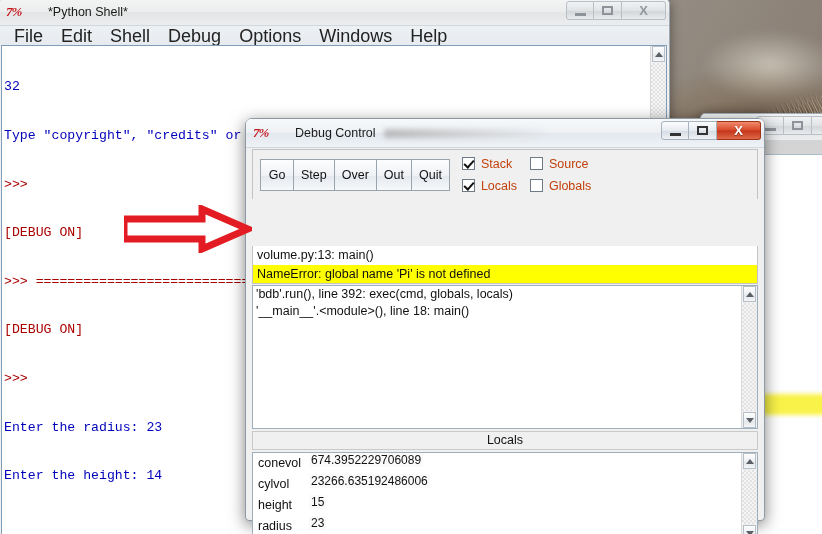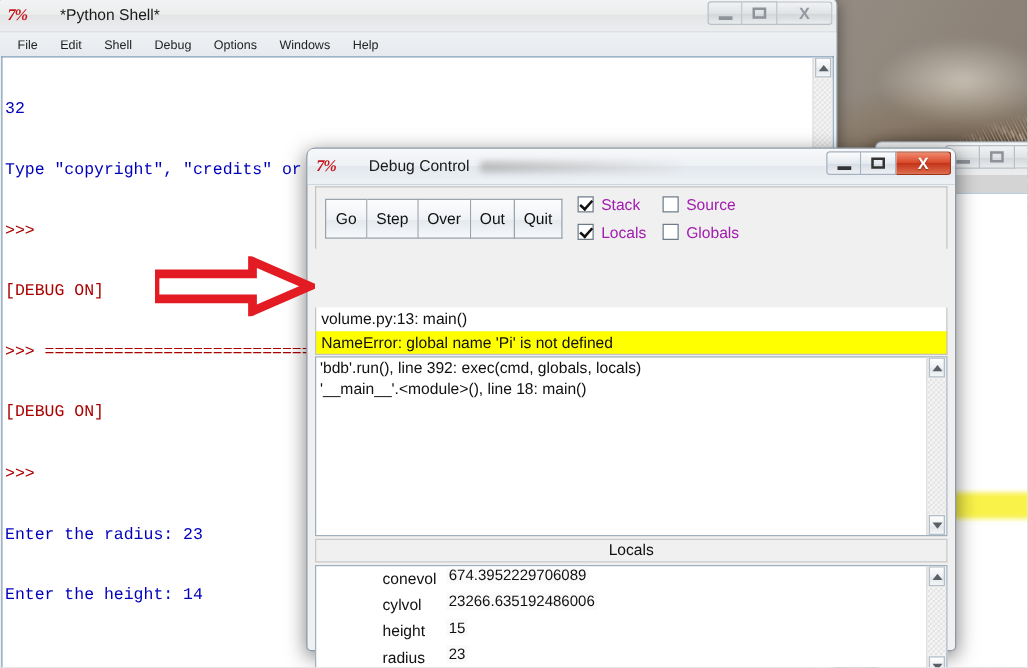--- a/index.html
+++ b/index.html
@@ -143,21 +143,21 @@
     left: -2px; top: -2px;
     width: 672px; height: 540px;
     border-radius: 6px 6px 0 0;
   }
   #shell-menubar {
     height: 20px;
     display: flex;
     align-items: center;
     padding-left: 6px;
     background: linear-gradient(to bottom, #eef1f4, #e6eaee);
-    font-size: 10px;
+    font-size: 18px;
     color: #222;
   }
   #shell-menubar .mi {
     padding: 1px 9px;
     white-space: nowrap;
   }
   #shell-body {
     position: absolute;
     left: 2px; right: 2px;
     top: 46px; bottom: 0;
@@ -298,21 +298,21 @@
   }
   .dbg-btn + .dbg-btn { border-left: none; }
 
   #dbg-checks {
     margin-left: 12px;
     display: grid;
     grid-template-columns: 68px 1fr;
     grid-template-rows: 22px 22px;
     align-items: center;
     font-size: 12.5px;
-    color: #a21caf;
+    color: #c2410c;
   }
   .chk-wrap { display: flex; align-items: center; gap: 6px; }
   .chkbox {
     width: 13px; height: 13px;
     border: 1px solid #6e7b87;
     background: #fff;
     position: relative;
     box-sizing: border-box;
     flex: none;
   }
@@ -410,21 +410,20 @@
     height: 21px;
     font-size: 12.5px;
     color: #111;
   }
   .local-key {
     width: 56px;
     text-align: left;
     padding-left: 5px;
     box-sizing: border-box;
     white-space: nowrap;
-    margin-left: 48px;
   }
   .local-val {
     background: #fafafa;
     padding: 0 2px;
     white-space: nowrap;
     font-size: 12px;
     position: relative;
     top: -3px;
   }
   #locals-vsb { right: 0; top: 0; bottom: 0; }

